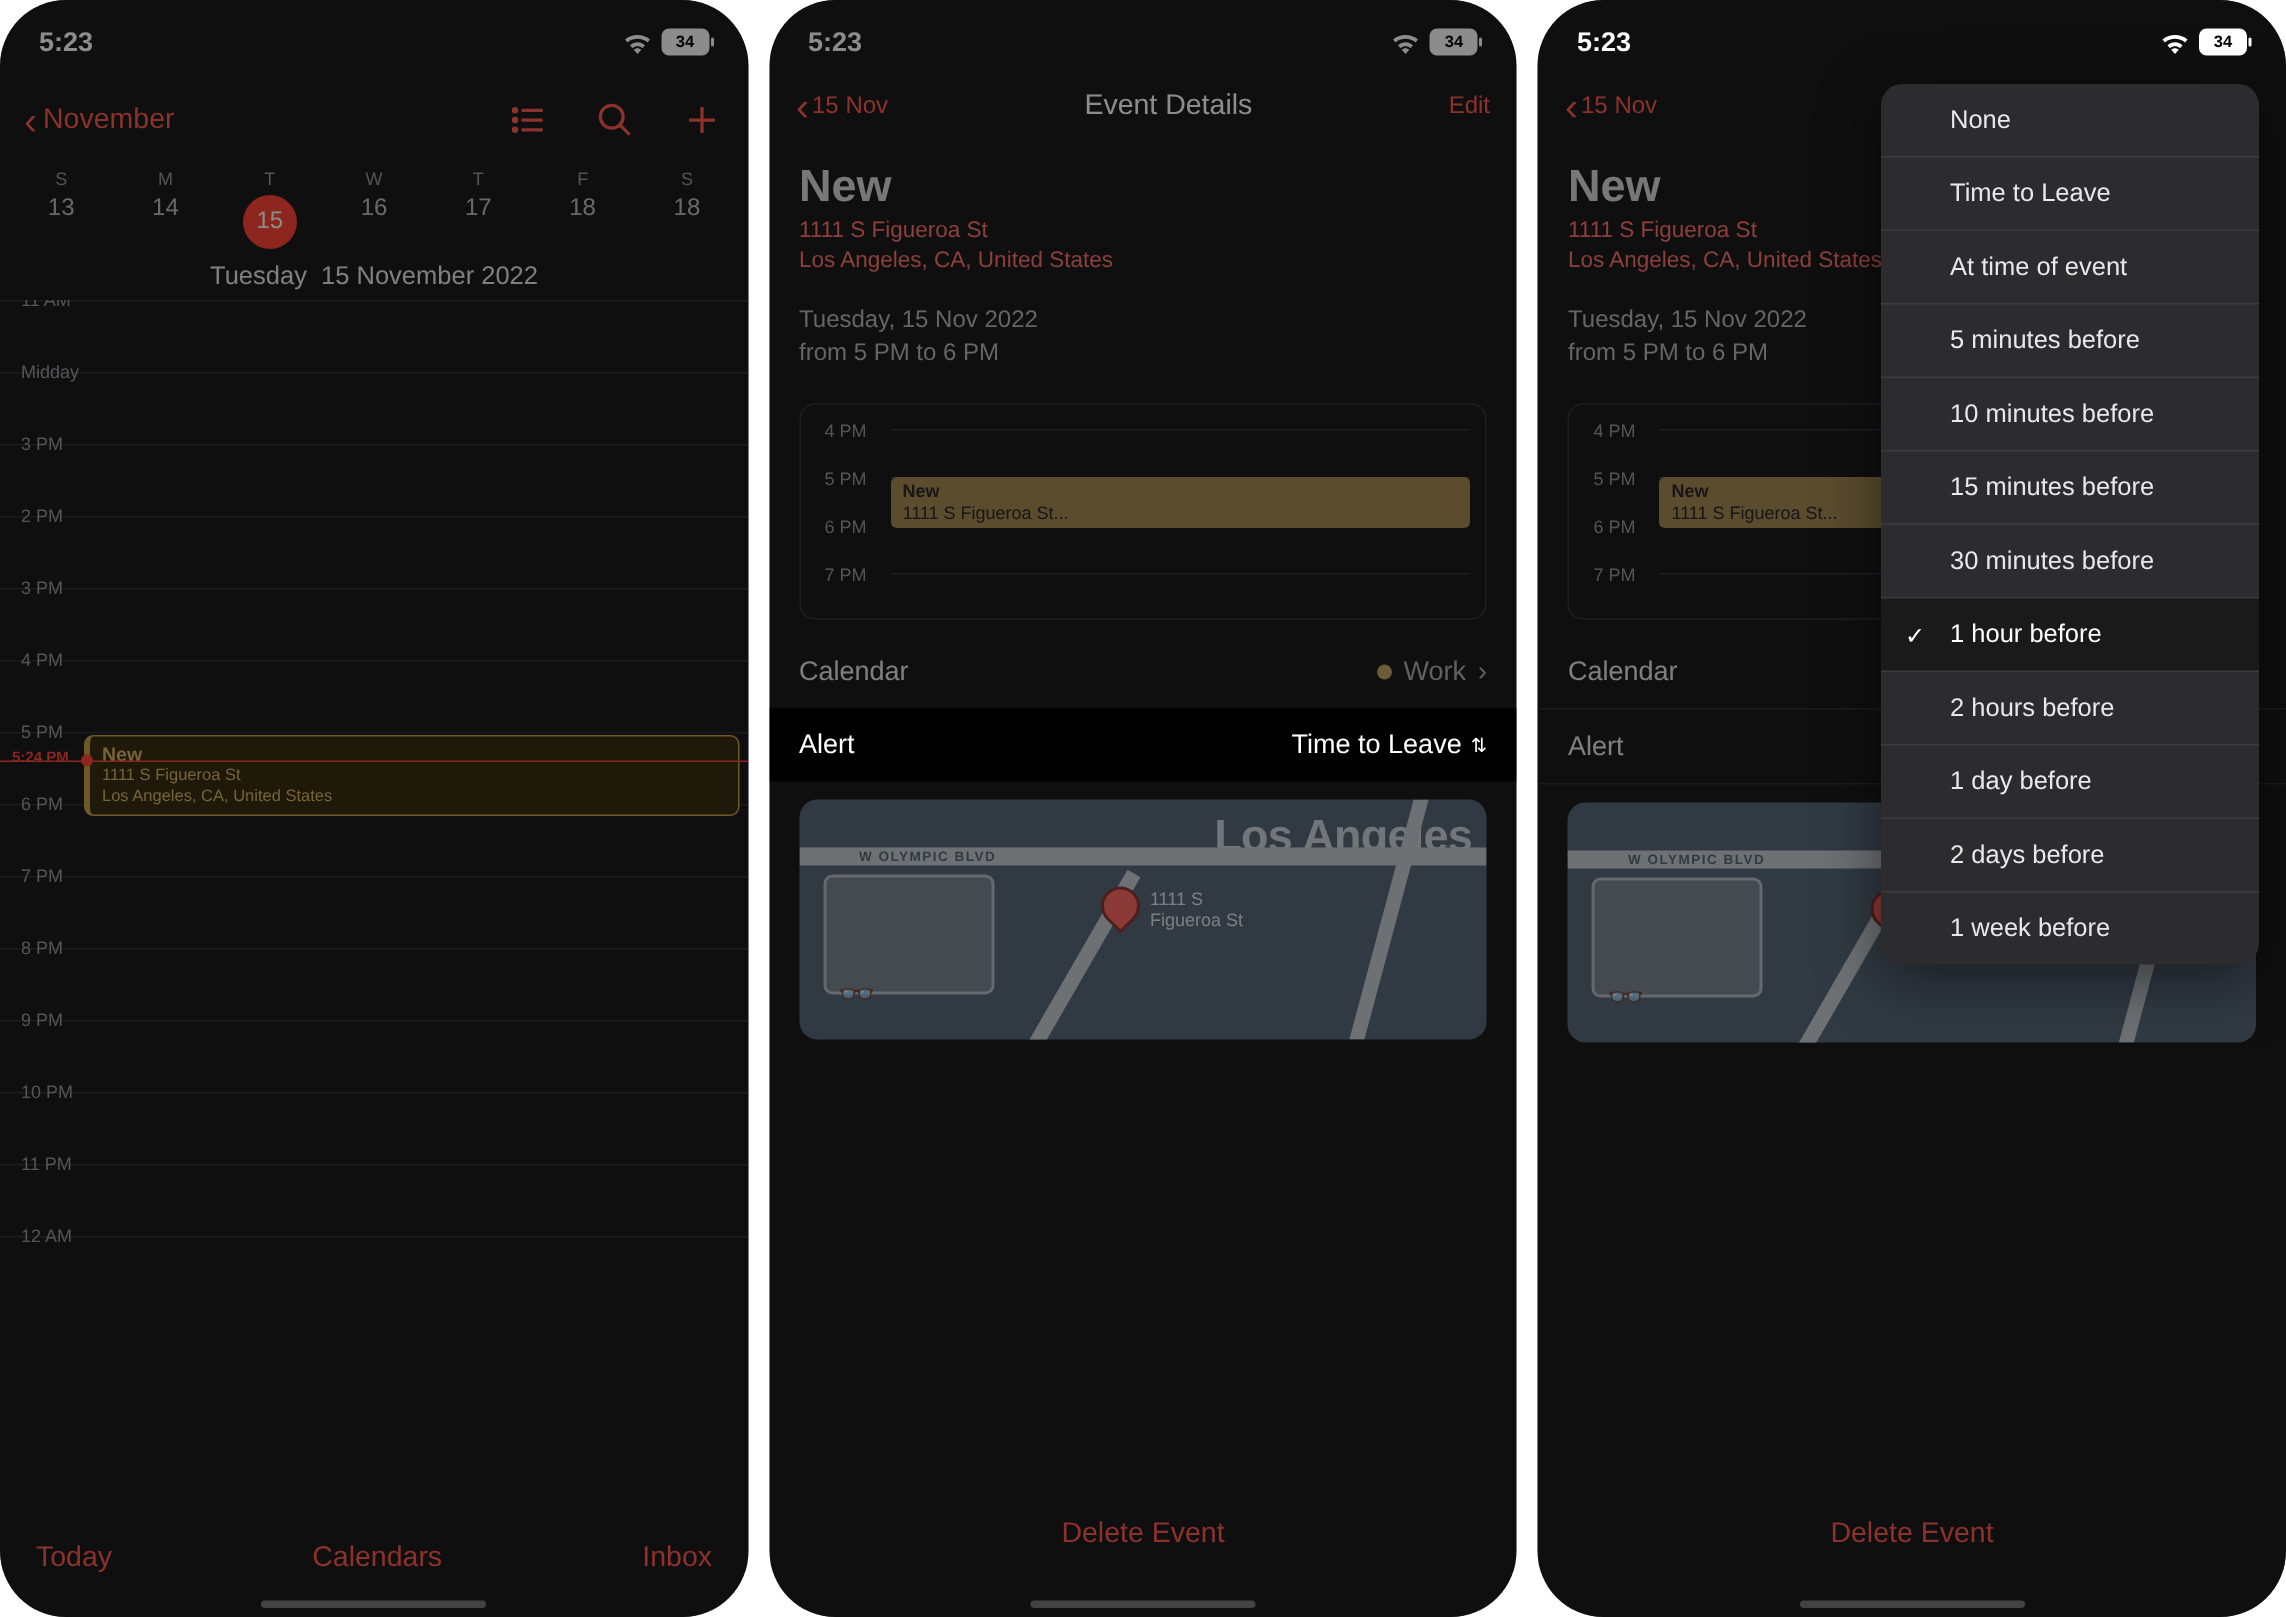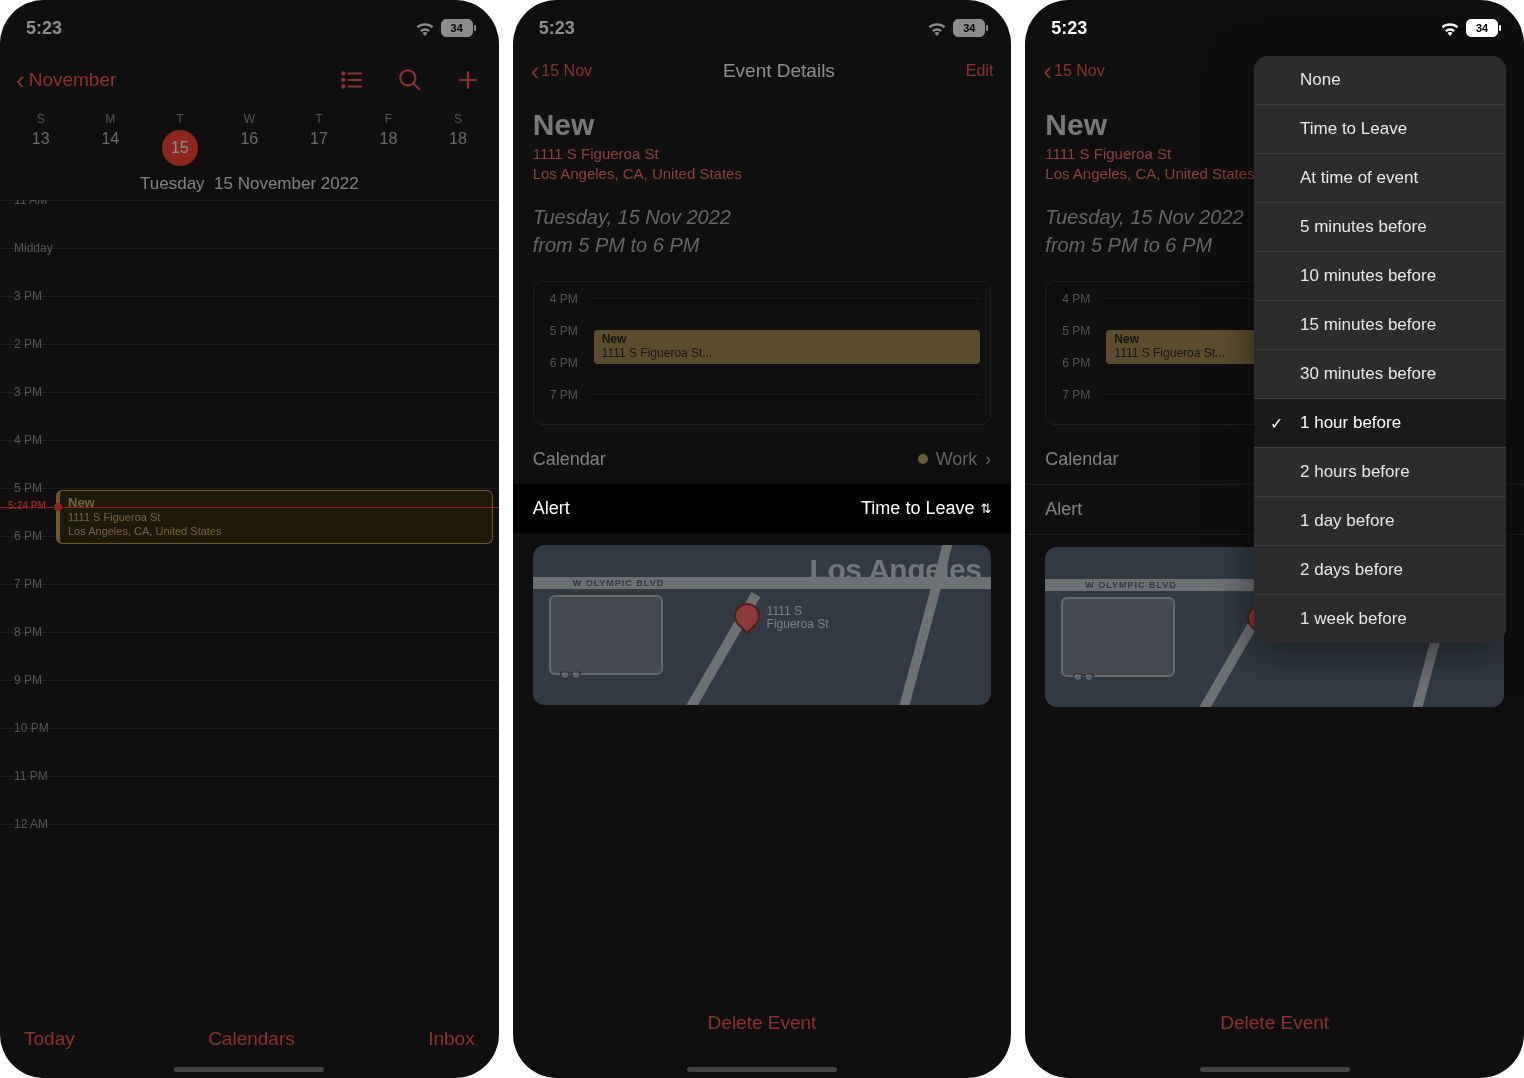--- a/index.html
+++ b/index.html
@@ -34,21 +34,21 @@
 .event-block .ev-title{font-weight:600;}
 .bottom-bar{position:absolute;bottom:28px;left:0;right:0;display:flex;justify-content:space-between;padding:0 24px;font-size:19px;}
 .home-ind{position:absolute;bottom:6px;left:50%;transform:translateX(-50%);width:150px;height:5px;background:#7a7a7c;border-radius:3px;}
 
 
 .details-nav{display:flex;justify-content:space-between;align-items:center;padding:10px 18px;}
 .details-nav .title{font-size:19px;color:#fff;}
 .details-body{padding:10px 20px;}
 .ev-name{font-size:30px;font-weight:600;color:#dadadc;margin:4px 0 2px;}
 .ev-loc{color:#ff746c;font-size:15px;line-height:1.35;}
-.ev-when{color:#b8b8ba;font-size:20px;margin-top:18px;line-height:1.4;font-style:italic;}
+.ev-when{color:#b8b8ba;font-size:16px;margin-top:18px;line-height:1.4;}
 .mini-tl{border:1px solid #3a3a3c;border-radius:10px;margin-top:22px;padding:8px 0 4px;position:relative;height:130px;}
 .mini-hour{position:absolute;left:16px;font-size:12px;color:#9a9a9d;}
 .mini-line{position:absolute;left:60px;right:10px;height:1px;background:#3a3a3c;}
 .mini-event{position:absolute;left:60px;right:10px;background:#a78a54;border-radius:4px;padding:2px 8px;font-size:12px;color:#2a2a2a;line-height:1.2;}
 .row-sep{display:flex;justify-content:space-between;align-items:center;padding:14px 20px;font-size:18px;color:#e8e8ea;}
 .row-sep .rv{color:#b0b0b2;display:flex;align-items:center;gap:8px;}
 .alert-row{background:#000;display:flex;justify-content:space-between;align-items:center;padding:14px 20px;font-size:18px;position:relative;z-index:60;}
 .alert-row .rv{display:flex;align-items:center;gap:6px;}
 .map{margin:12px 20px 0;height:160px;border-radius:12px;background:#5a6a78;position:relative;overflow:hidden;}
 .map-label{position:absolute;top:8px;right:10px;font-size:30px;font-weight:700;color:#cfd6dd;letter-spacing:-0.5px;}

